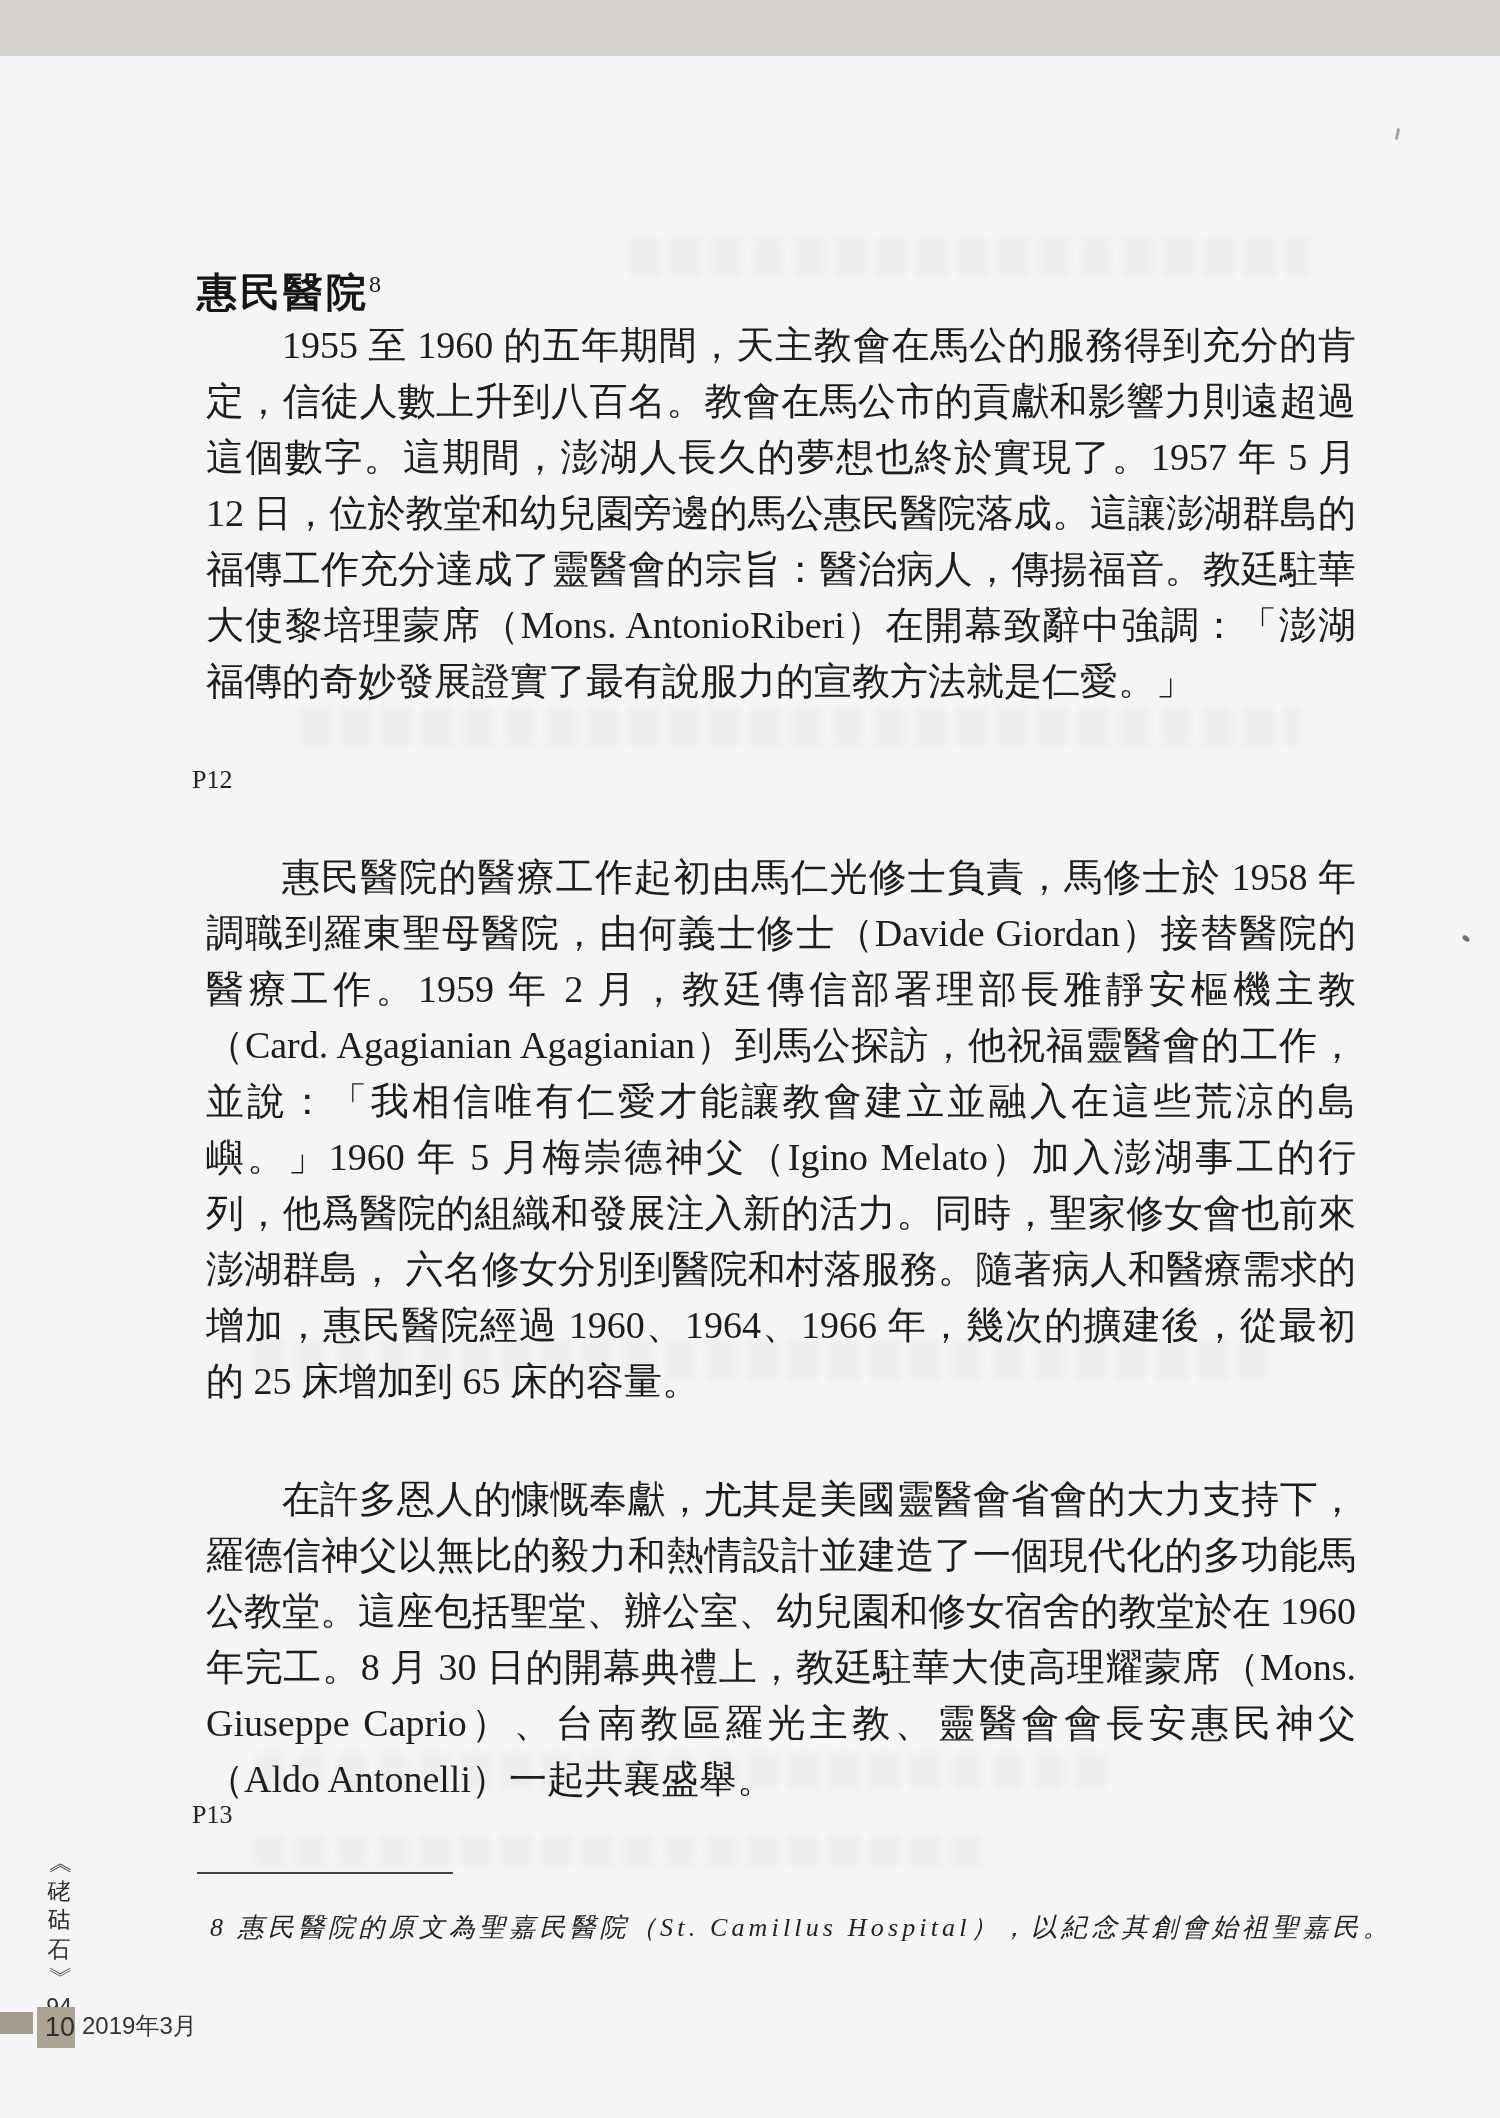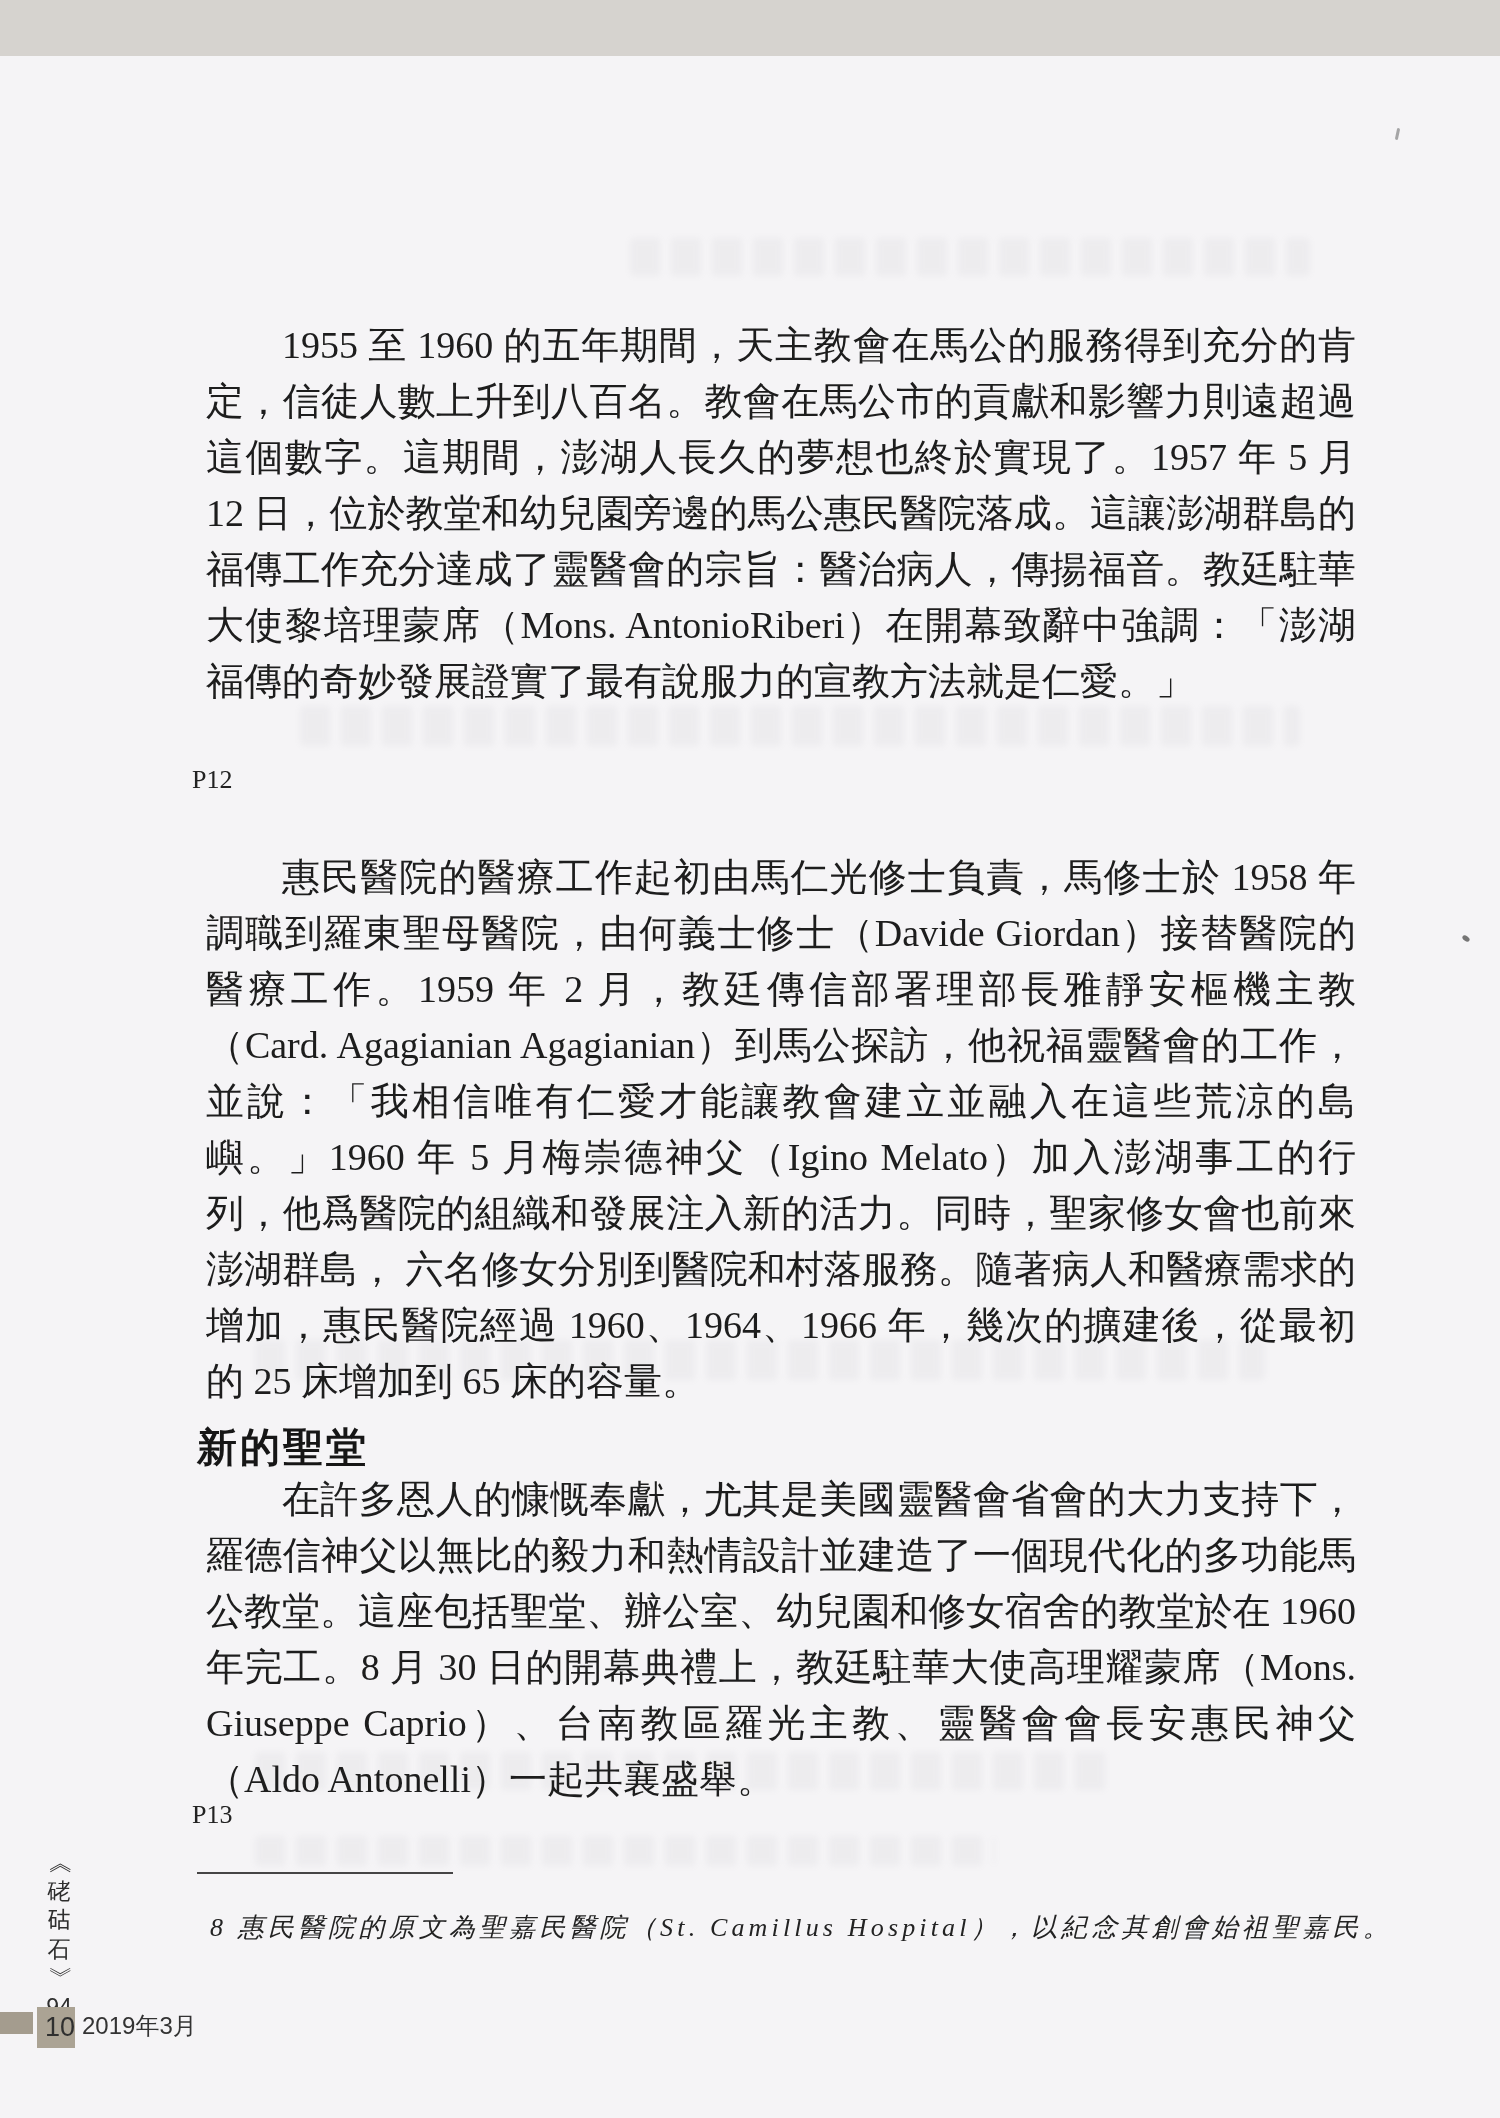--- a/index.html
+++ b/index.html
@@ -107,28 +107,28 @@
   <div class="top-band"></div>
 
   <div class="ghost g1"></div>
   <div class="ghost g2"></div>
   <div class="ghost g3"></div>
   <div class="ghost g4"></div>
   <div class="ghost g5"></div>
   <div class="speck speck-1"></div>
   <div class="speck speck-2"></div>
 
+  <h1 class="section-title title-hospital"><span>惠民醫院</span><sup>8</sup></h1>
 
   <p class="body-para para-1">1955 至 1960 的五年期間，天主教會在馬公的服務得到充分的肯定，信徒人數上升到八百名。教會在馬公市的貢獻和影響力則遠超過這個數字。這期間，澎湖人長久的夢想也終於實現了。1957 年 5 月 12 日，位於教堂和幼兒園旁邊的馬公惠民醫院落成。這讓澎湖群島的福傳工作充分達成了靈醫會的宗旨：醫治病人，傳揚福音。教廷駐華大使黎培理蒙席（Mons. AntonioRiberi）在開幕致辭中強調：「澎湖福傳的奇妙發展證實了最有說服力的宣教方法就是仁愛。」</p>
 
   <div class="page-marker marker-p12">P12</div>
 
   <p class="body-para para-2">惠民醫院的醫療工作起初由馬仁光修士負責，馬修士於 1958 年調職到羅東聖母醫院，由何義士修士（Davide Giordan）接替醫院的醫療工作。1959 年 2 月，教廷傳信部署理部長雅靜安樞機主教（Card. Agagianian Agagianian）到馬公探訪，他祝福靈醫會的工作，並說：「我相信唯有仁愛才能讓教會建立並融入在這些荒涼的島嶼。」1960 年 5 月梅崇德神父（Igino Melato）加入澎湖事工的行列，他爲醫院的組織和發展注入新的活力。同時，聖家修女會也前來澎湖群島， 六名修女分別到醫院和村落服務。隨著病人和醫療需求的增加，惠民醫院經過 1960、1964、1966 年，幾次的擴建後，從最初的 25 床增加到 65 床的容量。</p>
 
-  <h2 class="section-title title-church">新的聖堂</h2>
 
   <p class="body-para para-3">在許多恩人的慷慨奉獻，尤其是美國靈醫會省會的大力支持下，羅德信神父以無比的毅力和熱情設計並建造了一個現代化的多功能馬公教堂。這座包括聖堂、辦公室、幼兒園和修女宿舍的教堂於在 1960 年完工。8 月 30 日的開幕典禮上，教廷駐華大使高理耀蒙席（Mons. Giuseppe Caprio）、台南教區羅光主教、靈醫會會長安惠民神父（Aldo Antonelli）一起共襄盛舉。</p>
 
   <div class="page-marker marker-p13">P13</div>
 
   <div class="footnote-rule"></div>
   <p class="footnote"><span>8</span> <span>惠民醫院的原文為聖嘉民醫院（St. Camillus Hospital），以紀念其創會始祖聖嘉民。</span></p>
 
   <div class="journal-title">
     <span class="rot">《</span>

